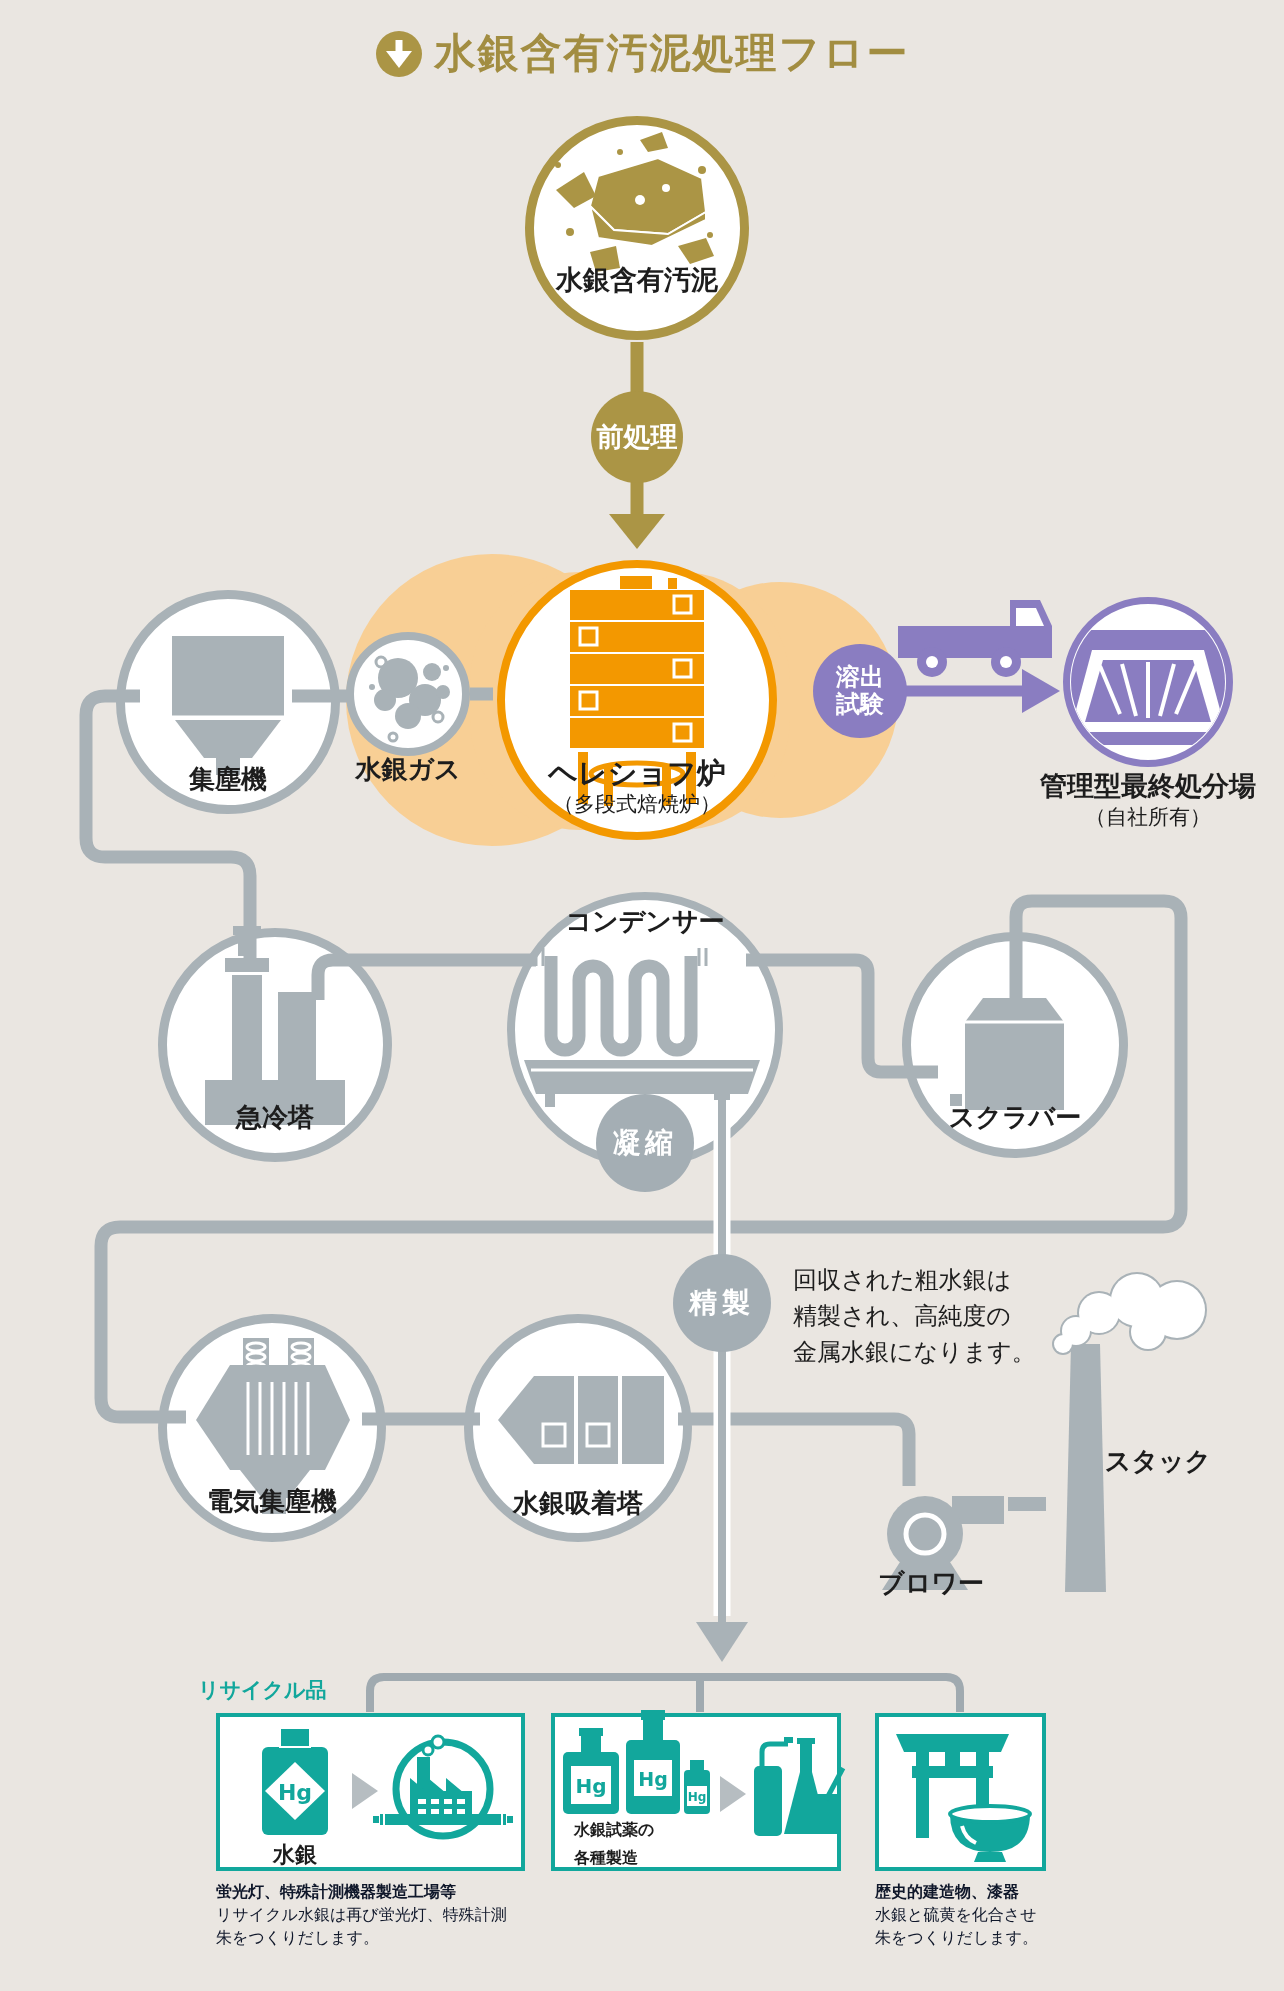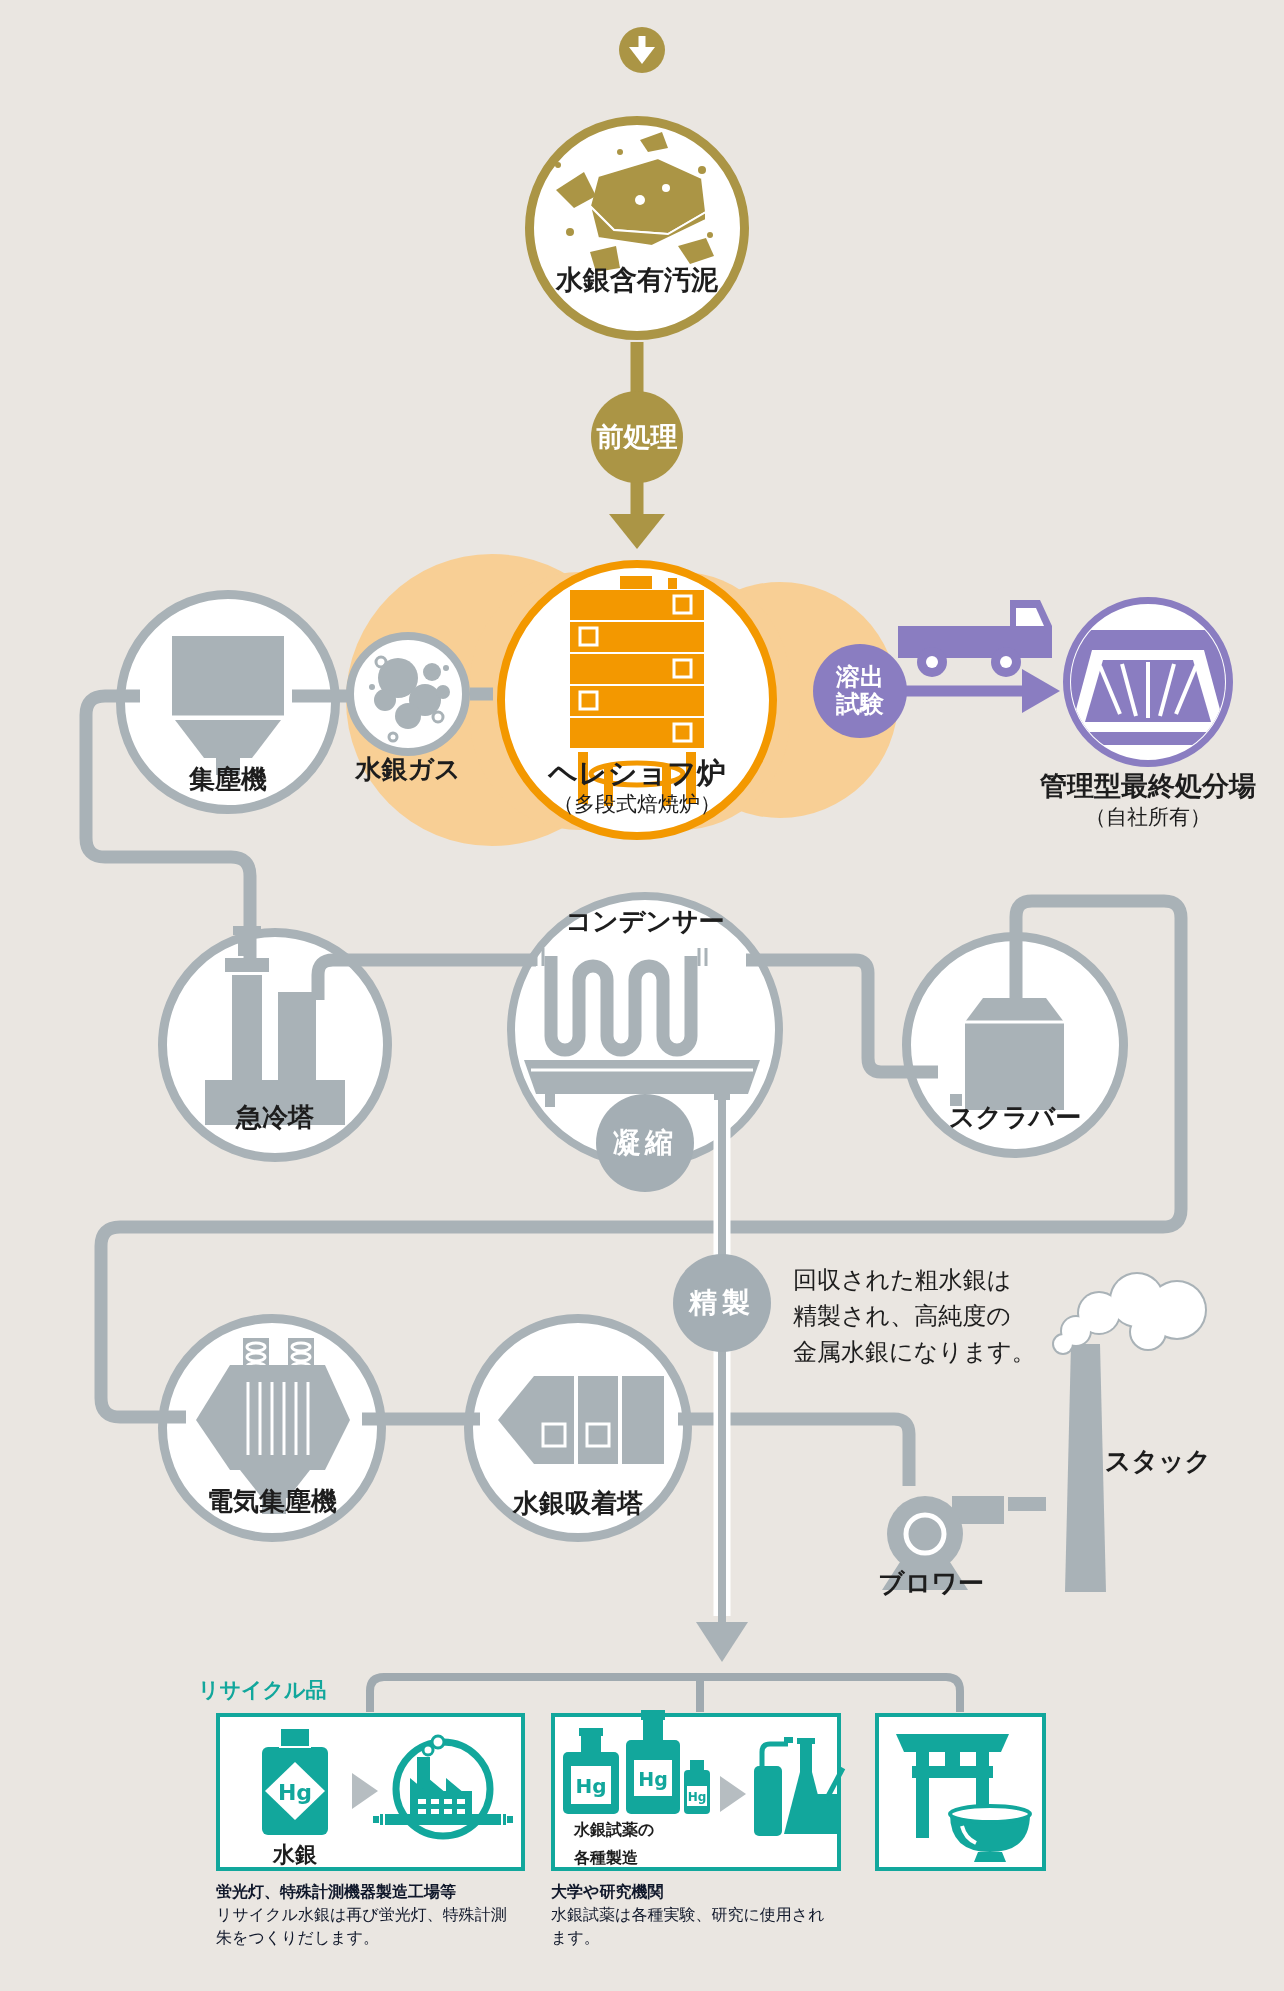--- a/index.html
+++ b/index.html
@@ -44,20 +44,21 @@
       <rect x="470" y="572" width="320" height="258" rx="110"></rect>
     </g>
   </svg>
 
   <div id="header">
     <svg width="48" height="48" style="position:static">
       <circle cx="24" cy="24" r="23" fill="#ab9545"></circle>
       <path d="M24,10 V25" stroke="#fff" stroke-width="7" fill="none"></path>
       <polygon points="11,21 37,21 24,38" fill="#fff"></polygon>
     </svg>
+    <div id="title">水銀含有汚泥処理フロー</div>
   </div>
 
   <div class="circle ring-gold" style="left:525px;top:116px;width:224px;height:224px;"></div>
   <div class="circle ring-orange" style="left:497px;top:560px;width:280px;height:280px;"></div>
   <div class="circle ring-gray" style="left:116px;top:590px;width:224px;height:224px;"></div>
   <div class="circle ring-gray8" style="left:346px;top:632px;width:124px;height:124px;"></div>
   <div class="circle ring-purple" style="left:1063px;top:597px;width:170px;height:170px;"></div>
   <div class="circle ring-gray" style="left:158px;top:928px;width:234px;height:234px;"></div>
   <div class="circle ring-gray8" style="left:507px;top:892px;width:276px;height:276px;"></div>
   <div class="circle ring-gray" style="left:902px;top:932px;width:226px;height:226px;"></div>
@@ -396,19 +397,19 @@
   <div class="abs" style="left:574px;top:1816px;z-index:3;font-size:16px;font-weight:700;color:#1d1d1d;line-height:28px;">
     <div>水銀試薬の</div>
     <div>各種製造</div>
   </div>
 
   <div class="cap" style="left:216px;top:1880px;">
     <div class="t">蛍光灯、特殊計測機器製造工場等</div>
     <div>リサイクル水銀は再び蛍光灯、特殊計測</div>
     <div>朱をつくりだします。</div>
   </div>
-  <div class="cap" style="left:551px;top:1880px;">
-    <div class="t">大学や研究機関</div>
-    <div>水銀試薬は各種実験、研究に使用され</div>
-    <div>ます。</div>
+  <div class="cap" style="left:875px;top:1880px;">
+    <div class="t">歴史的建造物、漆器</div>
+    <div>水銀と硫黄を化合させ</div>
+    <div>朱をつくりだします。</div>
   </div>
 
 </div>
 
 </body></html>

